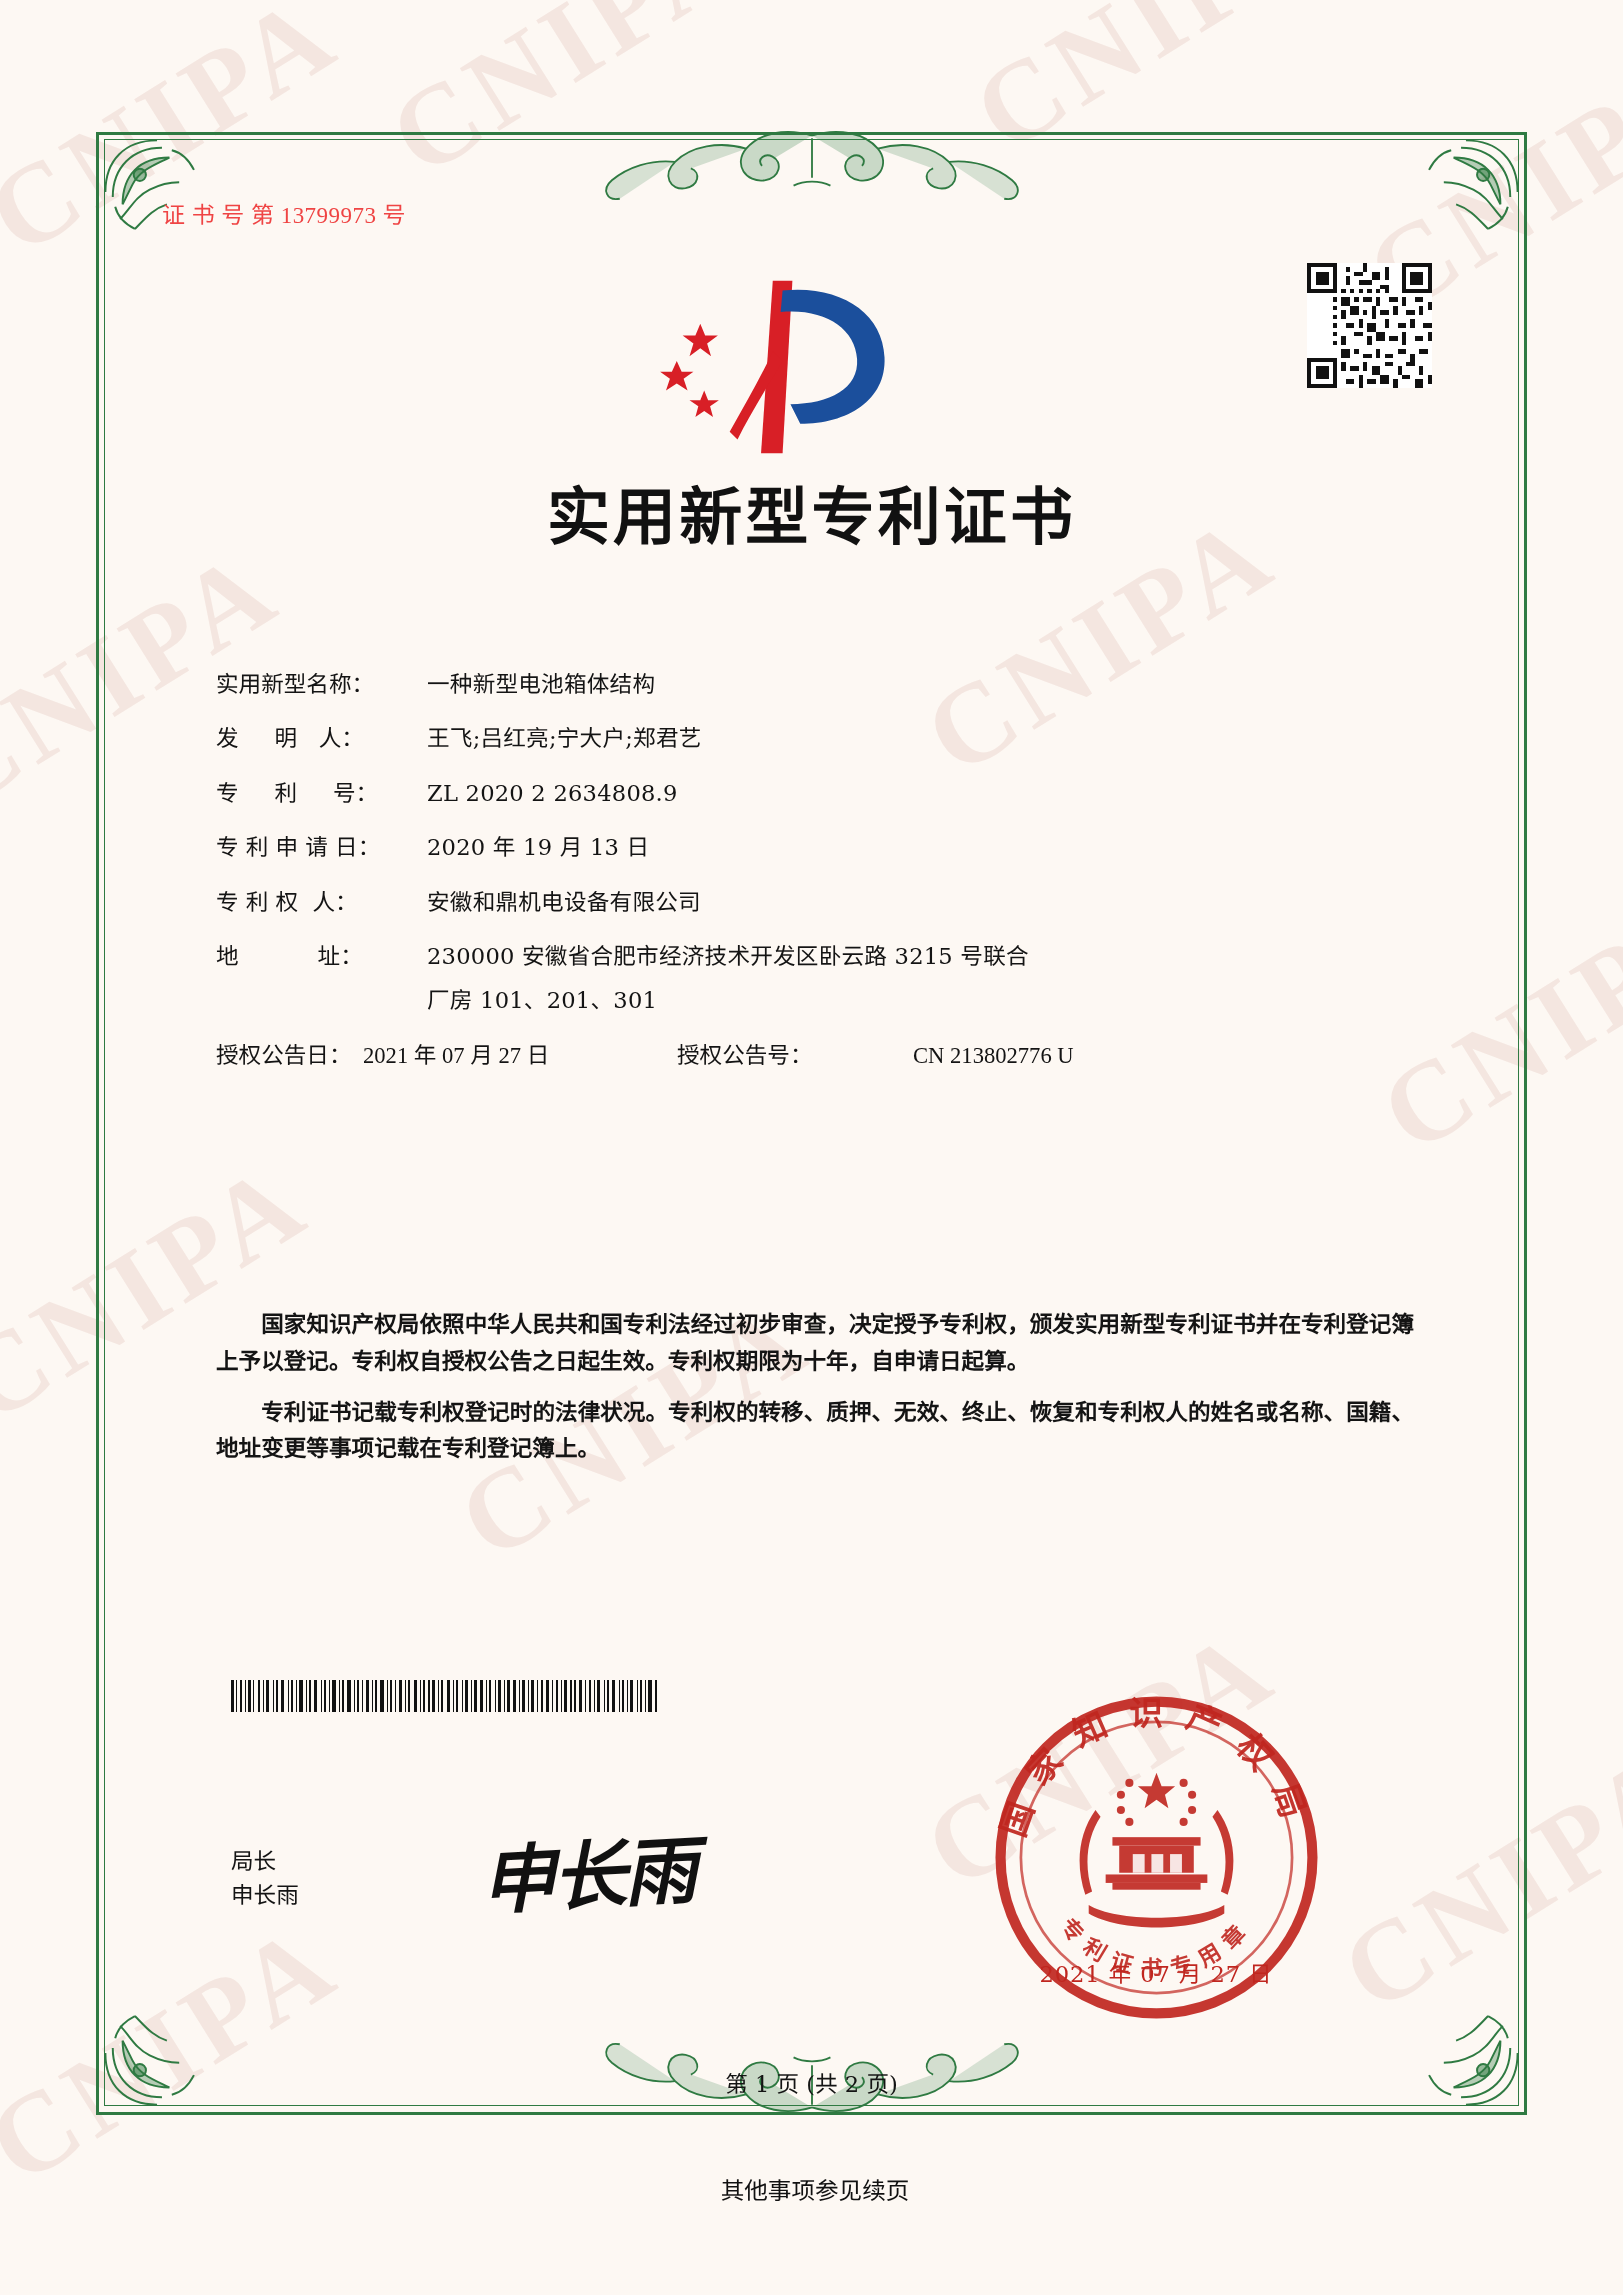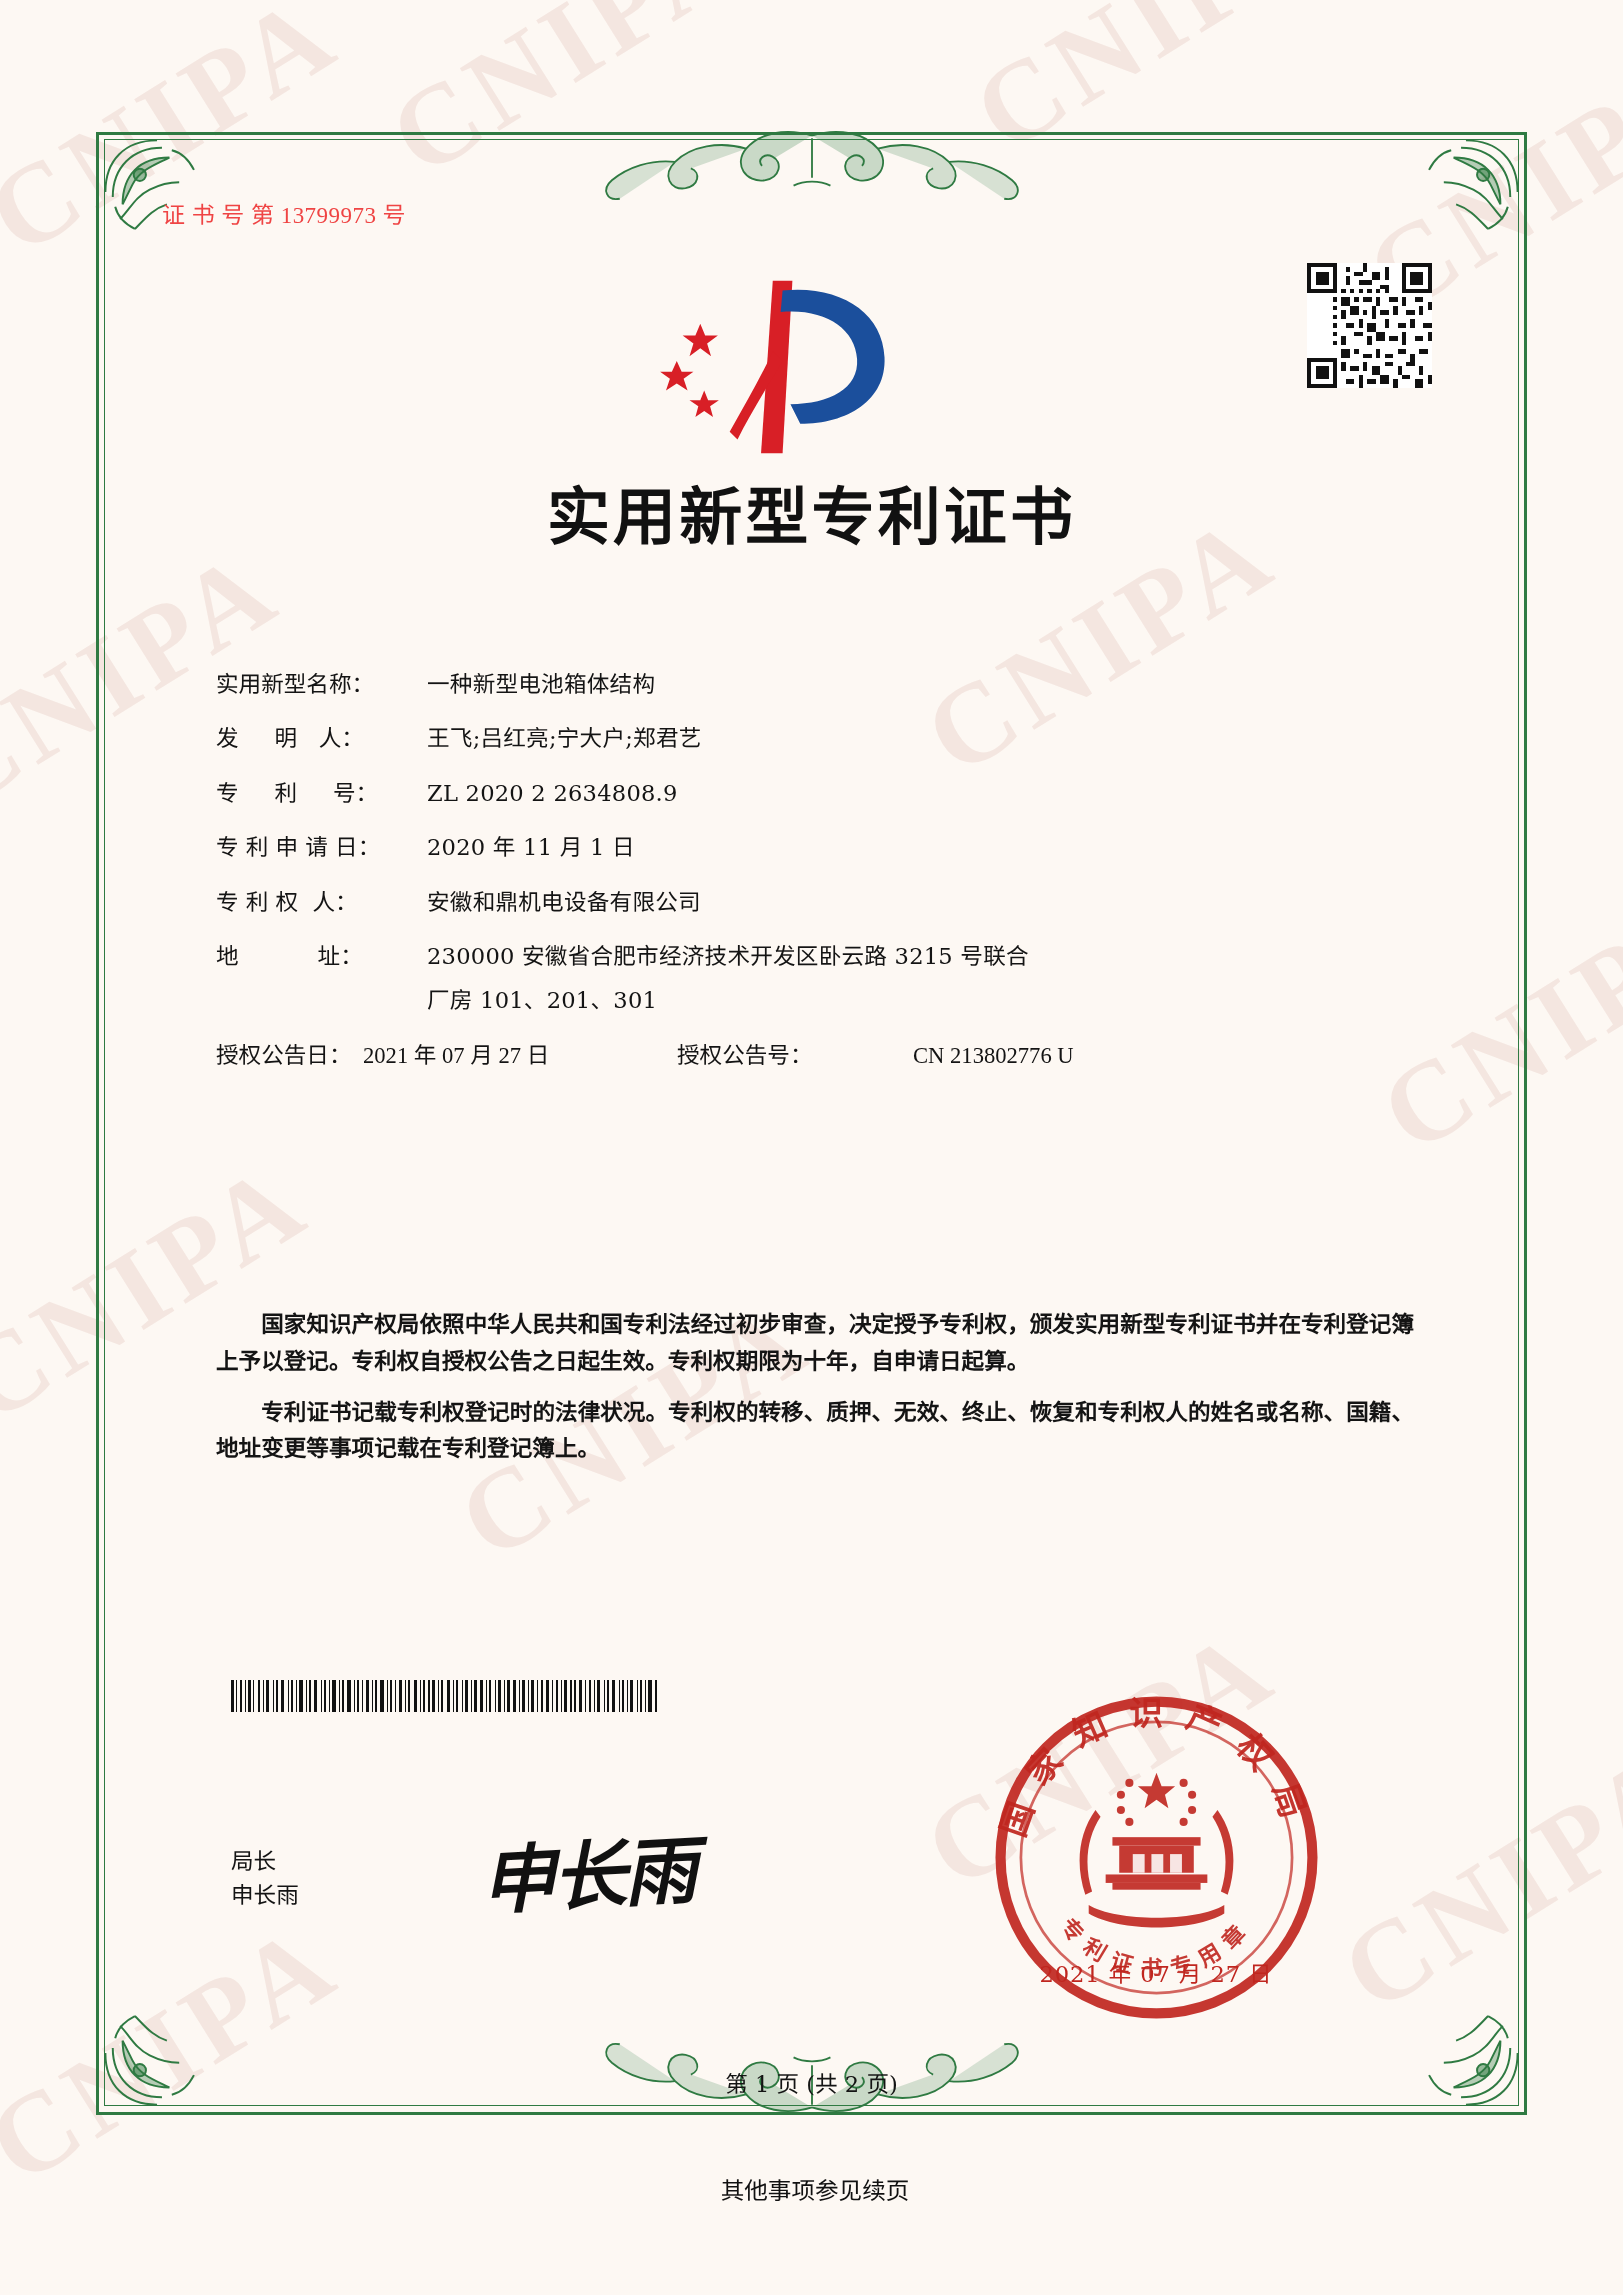--- a/index.html
+++ b/index.html
@@ -519,21 +519,21 @@
       <div class="field-value">王飞;吕红亮;宁大户;郑君艺</div>
     </div>
 
     <div class="field-row">
       <div class="field-label">专     利     号：</div>
       <div class="field-value">ZL 2020 2 2634808.9</div>
     </div>
 
     <div class="field-row">
       <div class="field-label">专 利 申 请 日：</div>
-      <div class="field-value">2020 年 11 月 1 日</div>
+      <div class="field-value">2020 年 19 月 13 日</div>
     </div>
 
     <div class="field-row">
       <div class="field-label">专 利 权  人：</div>
       <div class="field-value">安徽和鼎机电设备有限公司</div>
     </div>
 
     <div class="field-row">
       <div class="field-label">地           址：</div>
       <div class="field-value">

